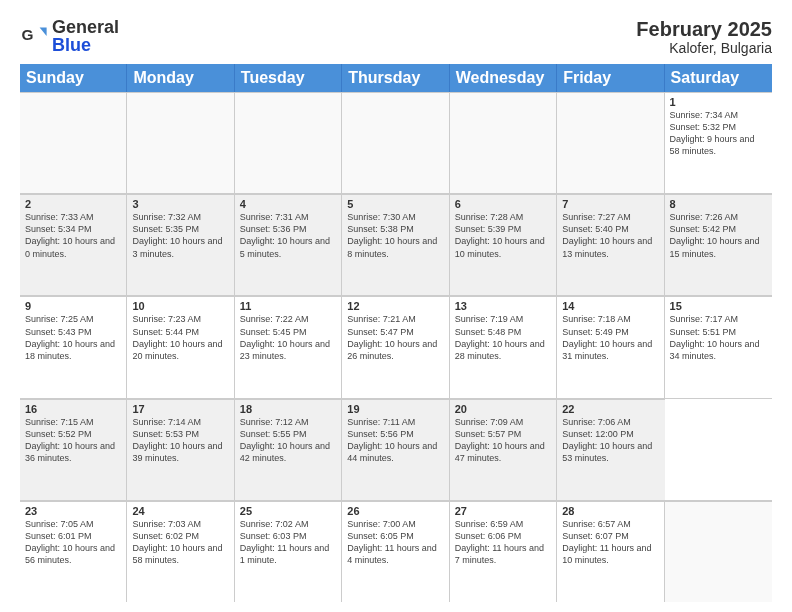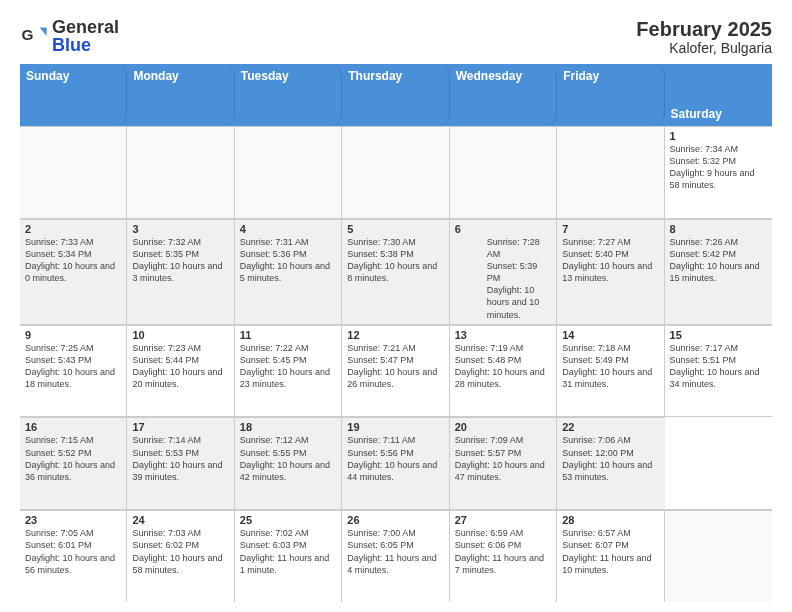--- a/index.html
+++ b/index.html
@@ -50,27 +50,26 @@
       display: flex;
       flex-direction: column;
     }
     .cal-header-row {
       display: grid;
       grid-template-columns: repeat(7, 1fr);
       background: #4a90d9;
     }
     .cal-header-cell {
       color: #fff;
-      font-size: 12px;
+      font-size: 16px;
       font-weight: bold;
       padding: 5px 6px;
       border-right: 1px solid #3a7bc8;
-      border-radius: 12px;
-    }
-    .cal-header-cell:last-child { border-right: none; margin-top: 38px; }
+    }
+    .cal-header-cell:last-child { border-right: none; }
     .cal-body {
       flex: 1;
       display: flex;
       flex-direction: column;
     }
     .cal-row {
       display: grid;
       grid-template-columns: repeat(7, 1fr);
       flex: 1;
       border-bottom: 1px solid #ccc;
@@ -172,21 +171,21 @@
 Daylight: 10 hours and 5 minutes.</div>
           </div>
           <div class="cal-cell shaded">
             <span class="day-num">5</span>
             <div class="cell-detail" style="white-space: pre-line;">Sunrise: 7:30 AM
 Sunset: 5:38 PM
 Daylight: 10 hours and 8 minutes.</div>
           </div>
           <div class="cal-cell shaded">
             <span class="day-num">6</span>
-            <div class="cell-detail" style="white-space: pre-line; margin-left: 32px;">Sunrise: 7:28 AM
+            <div class="cell-detail" style="white-space: pre-line;">Sunrise: 7:28 AM
 Sunset: 5:39 PM
 Daylight: 10 hours and 10 minutes.</div>
           </div>
           <div class="cal-cell shaded">
             <span class="day-num">7</span>
             <div class="cell-detail" style="white-space: pre-line;">Sunrise: 7:27 AM
 Sunset: 5:40 PM
 Daylight: 10 hours and 13 minutes.</div>
           </div>
           <div class="cal-cell shaded">

